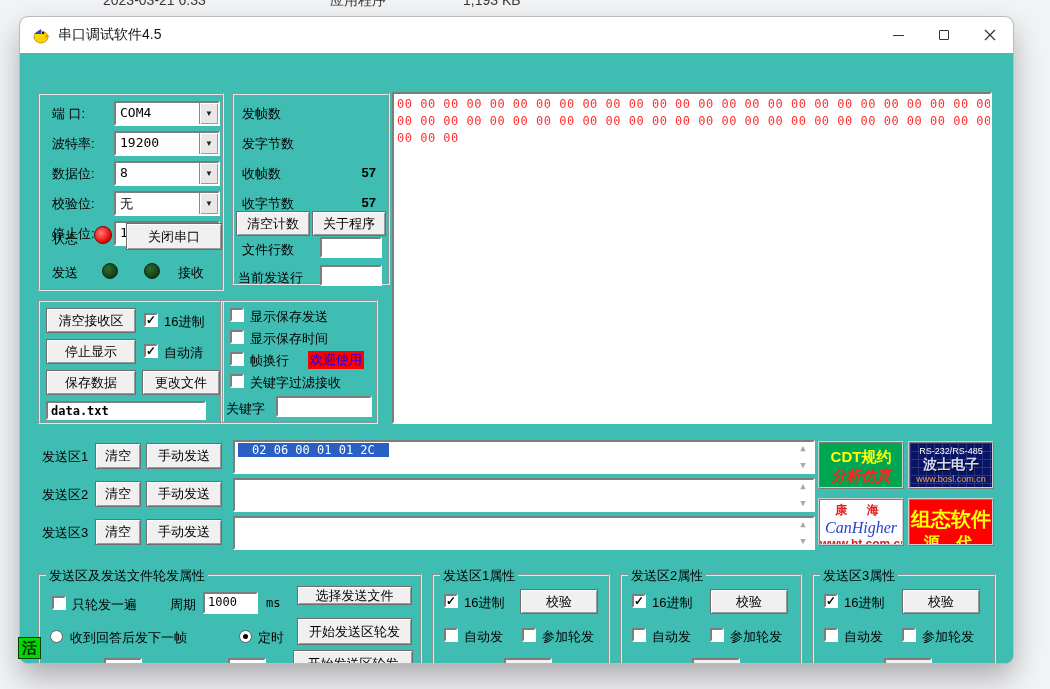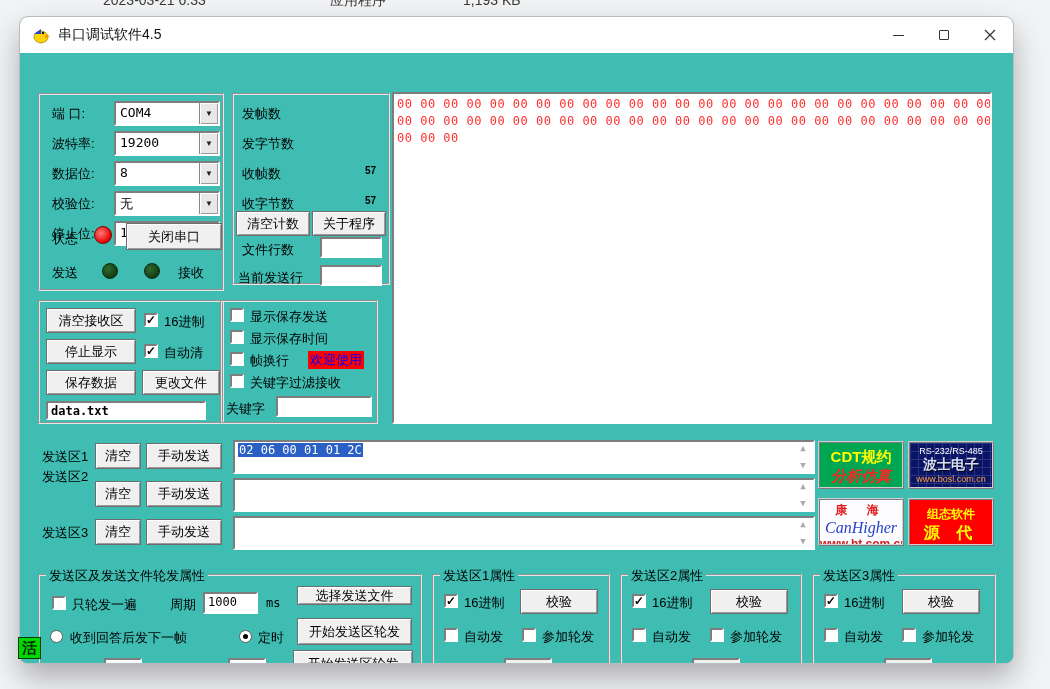--- a/index.html
+++ b/index.html
@@ -52,51 +52,51 @@
   .led.red { width:18px; height:18px; background:radial-gradient(circle at 6px 6px,#ff7a7a,#e60000 70%); border:1px solid #7c0000; }
   .led.green { width:16px; height:16px; background:radial-gradient(circle at 5px 5px,#2f6b2f,#133913 75%); border:1px solid #0c260c; }
 
   
   .rxbox { position:absolute; left:372px; top:39px; width:600px; height:332px; padding:2px 3px; overflow:hidden; }
   .rxline { color:#ff3030; font-family:"DejaVu Sans Mono", monospace; font-size:12px; line-height:17px; letter-spacing:.5px; white-space:nowrap; }
 
   
   .txarea { position:absolute; left:213px; width:582px; height:34px; padding:1px 3px;
     font-family:"DejaVu Sans Mono", monospace; font-size:12px; }
-  .txarea .sel { background:#2a5fc4; color:#fff; padding:0 1px; }
+  .txarea .sel { background:#2a5fc4; color:#fff; padding:0 14px; }
   .spin { position:absolute; right:3px; top:2px; bottom:2px; width:14px; display:flex; flex-direction:column;
     align-items:center; justify-content:space-between; color:#a9a9a9; font-size:9px; line-height:1; }
 
   
   .ads { position:absolute; left:798px; top:388px; width:178px; height:113px; }
   .ad { position:absolute; width:86px; height:48px; border:2px ridge #cfcfcf; overflow:hidden; text-align:center; }
   .ad-cdt { left:0; top:0; background:#00a651; }
   .ad-cdt .l1 { color:#ffff00; font-weight:bold; font-size:15px; margin-top:5px; }
   .ad-cdt .l2 { color:#ff2222; font-weight:bold; font-style:italic; font-size:15px; }
   .ad-bosi { left:90px; top:0; background:#0a1464;
     background-image:linear-gradient(#2a347e 1px, transparent 1px),linear-gradient(90deg,#2a347e 1px, transparent 1px);
     background-size:8px 8px; }
   .ad-bosi .l1 { color:#ffffff; font-size:9px; margin-top:3px; }
   .ad-bosi .l2 { color:#d8dcff; font-weight:bold; font-size:14px; text-shadow:1px 1px 0 #000; }
   .ad-bosi .l3 { color:#ffa040; font-size:9px; }
   .ad-can { left:0; top:57px; background:#fdfdff; }
   .ad-can .l1 { color:#e02020; font-weight:bold; font-size:12px; letter-spacing:8px; margin-top:2px; }
   .ad-can .l2 { color:#2743c9; font-style:italic; font-size:16px; font-family:"Liberation Serif", serif; }
   .ad-can .l3 { color:#d02020; font-size:12px; font-weight:bold; }
   .ad-scada { left:90px; top:57px; background:#ff0000; }
-  .ad-scada .l1 { color:#ffff00; font-weight:bold; font-size:12px; margin-top:6px; }
+  .ad-scada .l1 { color:#ffff00; font-weight:bold; font-size:20px; margin-top:6px; }
   .ad-scada .l2 { color:#ffff00; font-weight:bold; font-size:16px; letter-spacing:6px; }
 
   
   .badge { position:absolute; background:#ff0000; color:#0000ff; font-size:13px; padding:0 2px; white-space:nowrap; }
 
   
   .ime { position:absolute; left:18px; top:637px; width:23px; height:22px; background:#00d800; border:1px solid #063b06;
     color:#032903; font-weight:bold; font-size:15px; display:flex; align-items:center; justify-content:center; z-index:5; }
-  .val { position:absolute; font-size:10px; font-weight:bold; }
+  .val { position:absolute; font-size:13px; font-weight:bold; }
 </style>
 </head>
 <body>
 
 <div class="bg-fileinfo">
   <span class="bg-date">2023-03-21 6:33</span>
   <span class="bg-type">应用程序</span>
   <span class="bg-size">1,193 KB</span>
 </div>
 
@@ -212,21 +212,21 @@
     <div class="btn" style="left:75px;top:390px;width:46px;height:26px;">清空</div>
     <div class="btn" style="left:126px;top:390px;width:76px;height:26px;">手动发送</div>
     <div class="txarea sunken" style="top:387px;">
       <span class="sel">02 06 00 01 01 2C</span>
       <div class="spin">
           <span>▲</span>
           <span>▼</span>
         </div>
     </div>
 
-    <span class="lbl" style="left:22px;top:415px;">发送区2</span>
+    <span class="lbl" style="left:22px;top:433px;">发送区2</span>
     <div class="btn" style="left:75px;top:428px;width:46px;height:26px;">清空</div>
     <div class="btn" style="left:126px;top:428px;width:76px;height:26px;">手动发送</div>
     <div class="txarea sunken" style="top:425px;">
       <span></span>
       <div class="spin">
           <span>▲</span>
           <span>▼</span>
         </div>
     </div>
 

